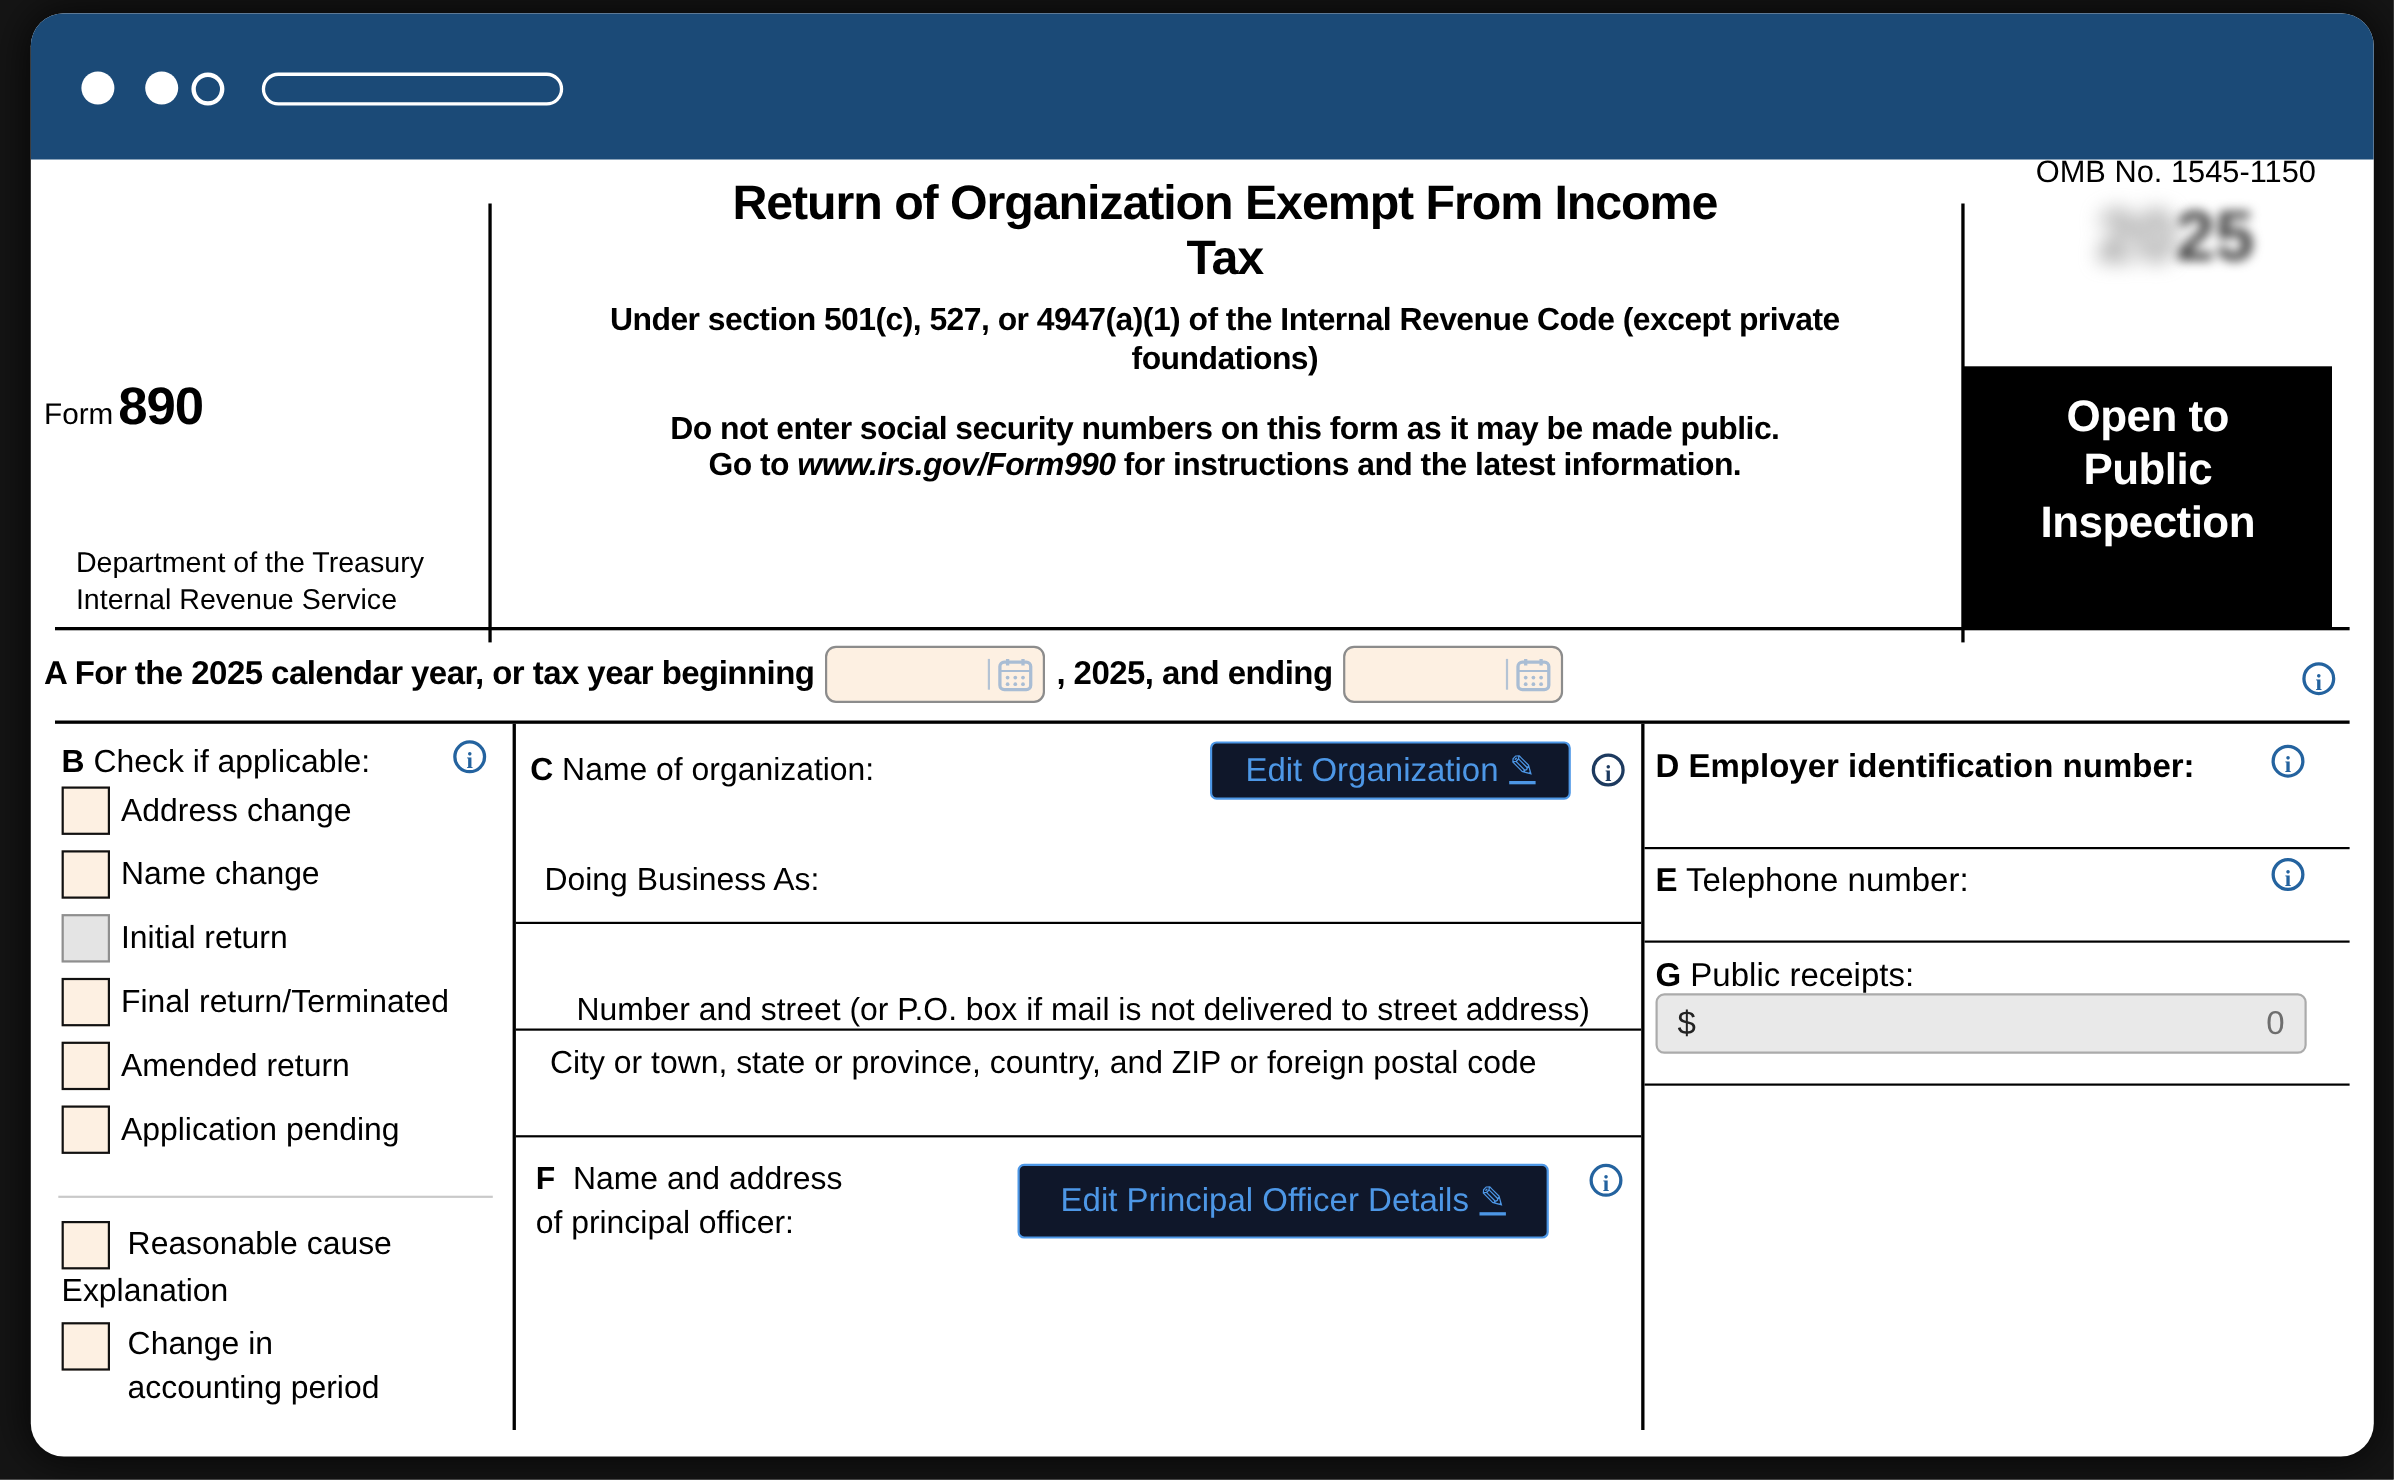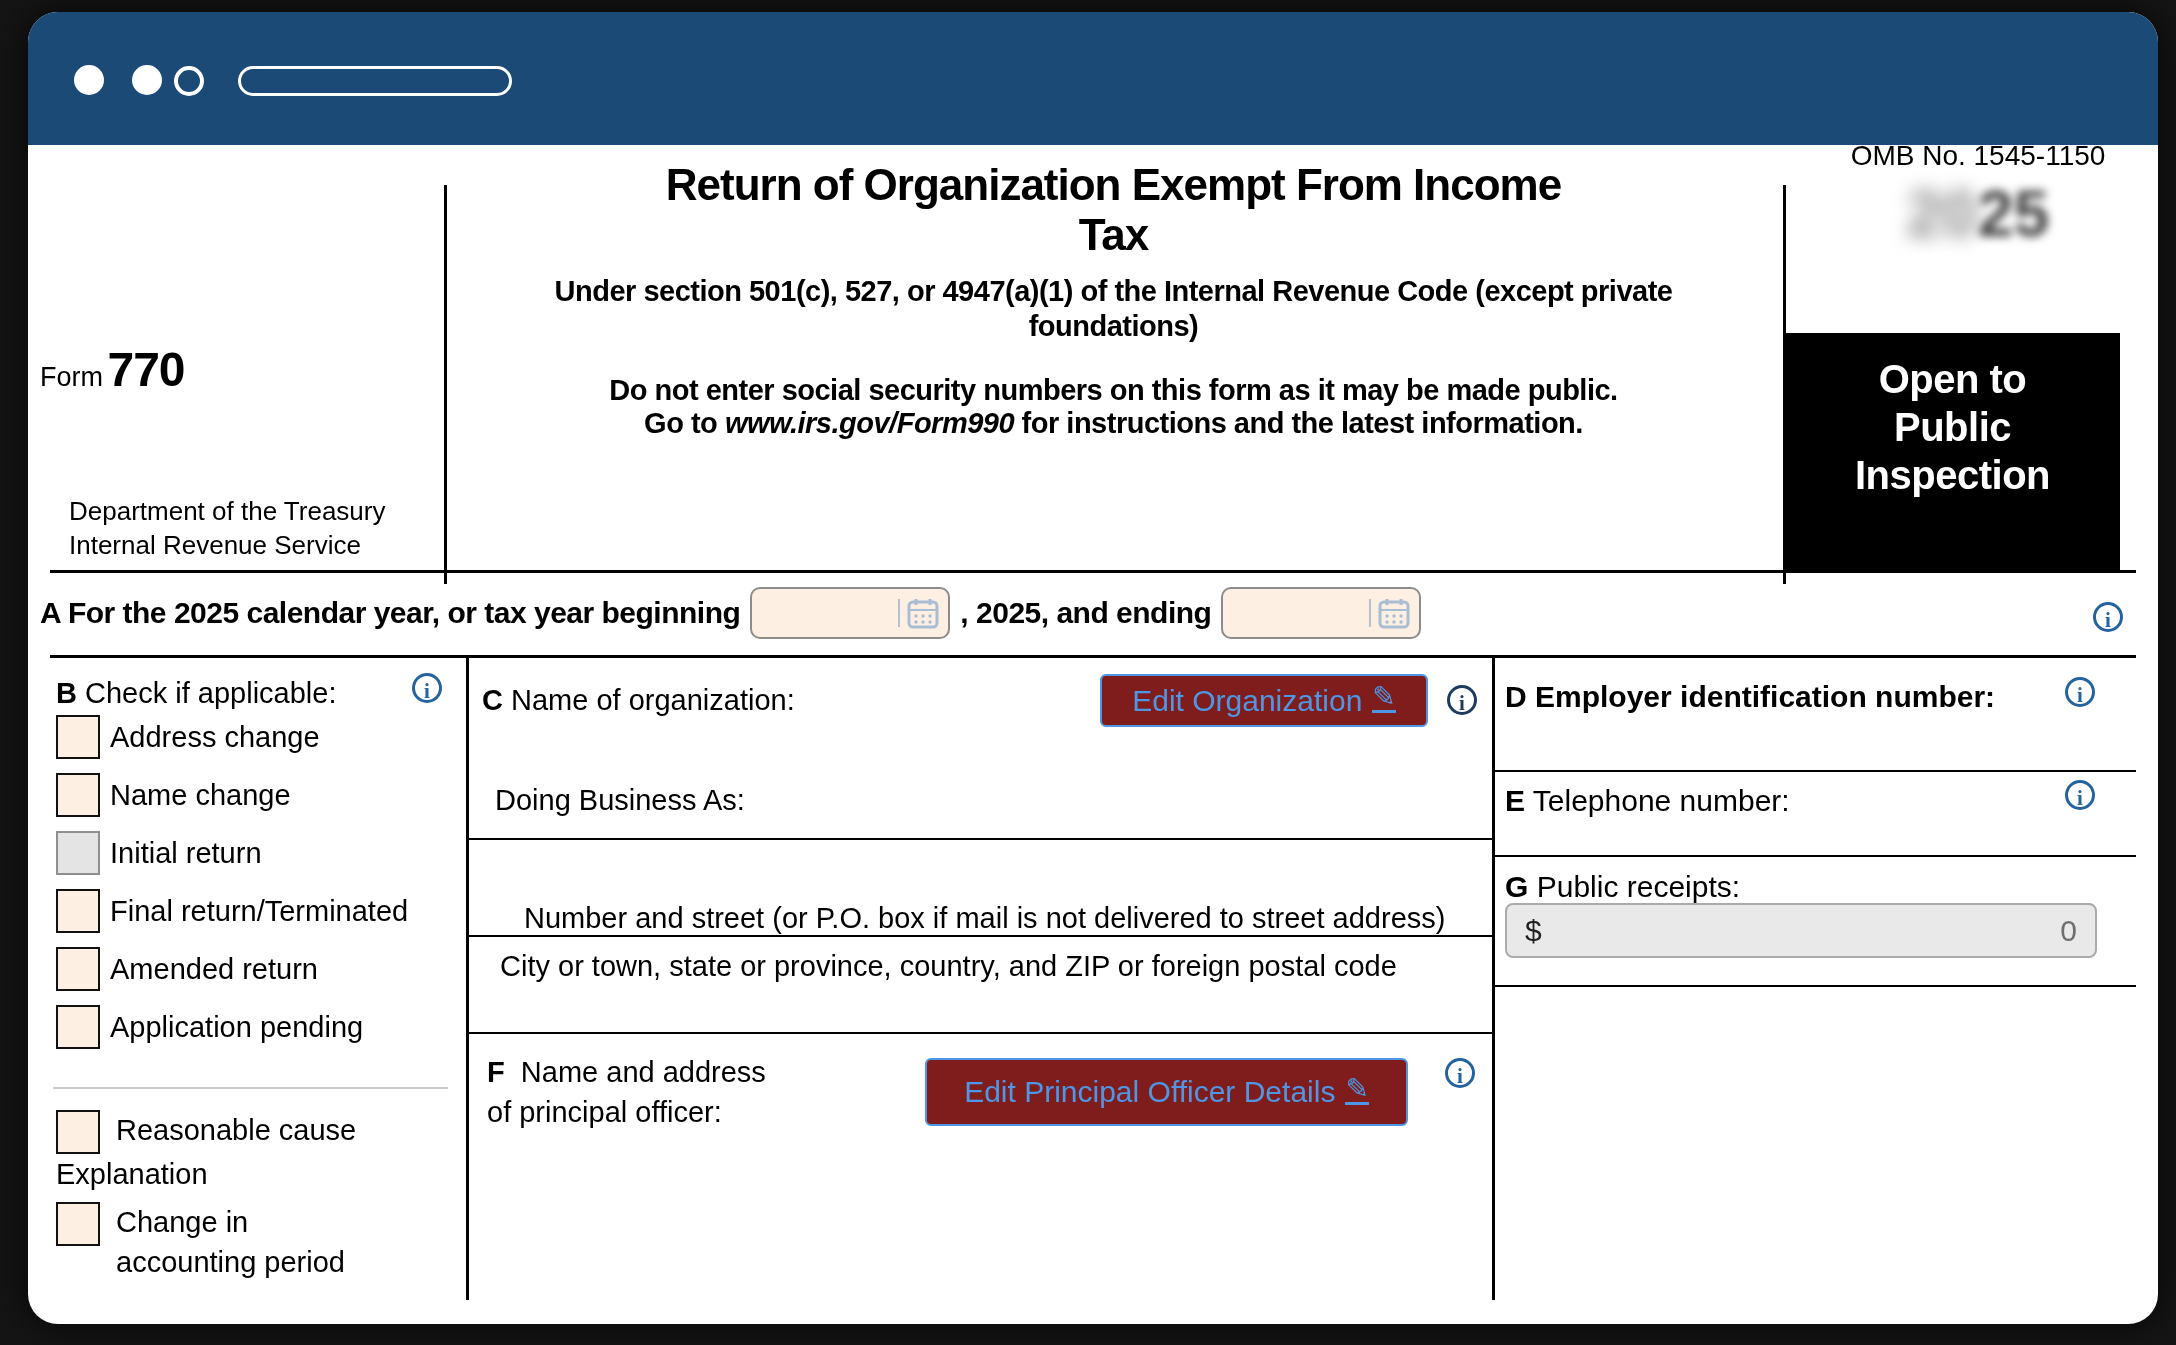--- a/index.html
+++ b/index.html
@@ -53,21 +53,21 @@
   .cb{width:44px;height:44px;background:#fdf0e2;border:2px solid #111;box-sizing:border-box;flex:0 0 44px;}
   .cb.gray{background:#e4e4e4;border-color:#8f8f8f;}
   .cbrow{position:absolute;left:28px;display:flex;align-items:center;gap:10px;}
   .cbrow .lbl{white-space:nowrap;}
   .graydiv{position:absolute;background:#c9c9c9;height:2px;}
   .wrapblock{position:absolute;left:28px;width:370px;font-size:29px;line-height:40px;color:#000;}
   .wrapblock .cb{display:inline-block;vertical-align:middle;margin-right:16px;}
   .hangrow{position:absolute;left:28px;display:flex;gap:16px;}
   .hangrow .lbl{line-height:40px;}
   
-  .editbtn{position:absolute;border:2px solid #4d97e6;border-radius:6px;background:#7f1d1d;color:#4d97e6;
+  .editbtn{position:absolute;border:2px solid #4d97e6;border-radius:6px;background:#0f172a;color:#4d97e6;
     font-size:30px;display:flex;align-items:center;justify-content:center;gap:10px;box-sizing:border-box;cursor:pointer;}
   .pencil{display:inline-block;border-bottom:3px solid #4d97e6;line-height:26px;font-size:28px;transform:translateY(-2px);}
   
   .grossinput{position:absolute;left:1477px;top:891px;width:592px;height:55px;background:#e9e9e9;
     border:2px solid #ababab;border-radius:8px;box-sizing:border-box;display:flex;align-items:center;
     justify-content:space-between;padding:0 18px;font-size:30px;}
   .grossinput .cur{color:#222;}
   .grossinput .val{color:#6e6e6e;}
   .cal{display:inline-block;}
 </style>
@@ -78,21 +78,21 @@
 
   <div class="titlebar">
     <div class="dot d1"></div>
     <div class="dot d2"></div>
     <div class="ring"></div>
     <div class="pill"></div>
   </div>
 
   <div class="form990">
     <span class="small">Form</span>
-    <span class="big">770</span>
+    <span class="big">890</span>
   </div>
   <div class="dept">
     <div>Department of the Treasury</div>
     <div>Internal Revenue Service</div>
   </div>
 
   <div class="vline" style="left:416px;top:173px;height:399px;"></div>
   <div class="vline" style="left:1755px;top:173px;height:399px;"></div>
 
   <div class="titleblock">

